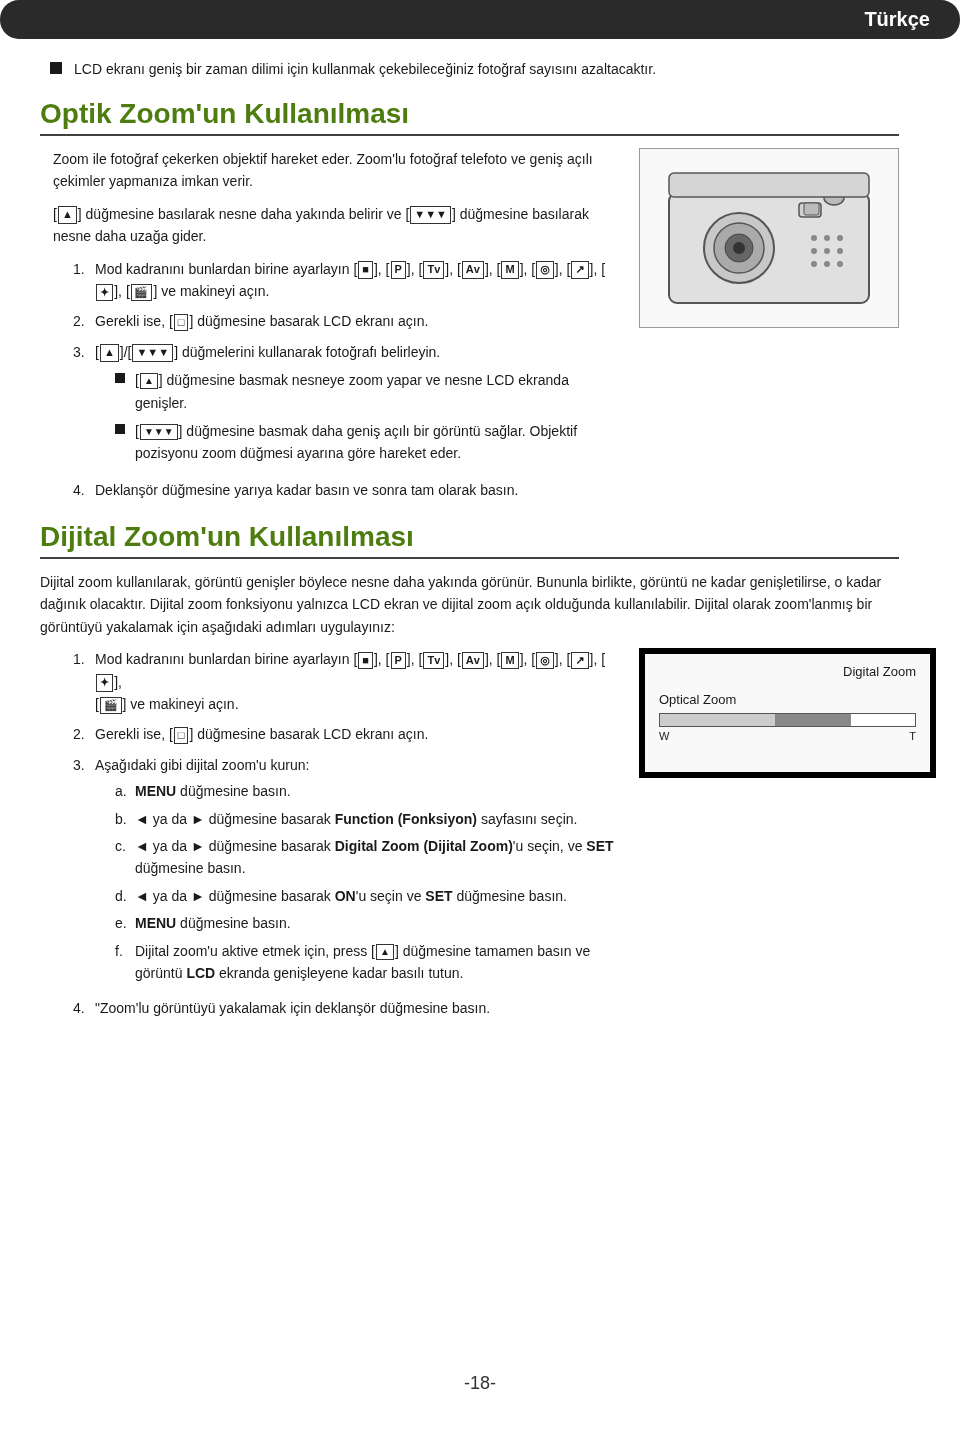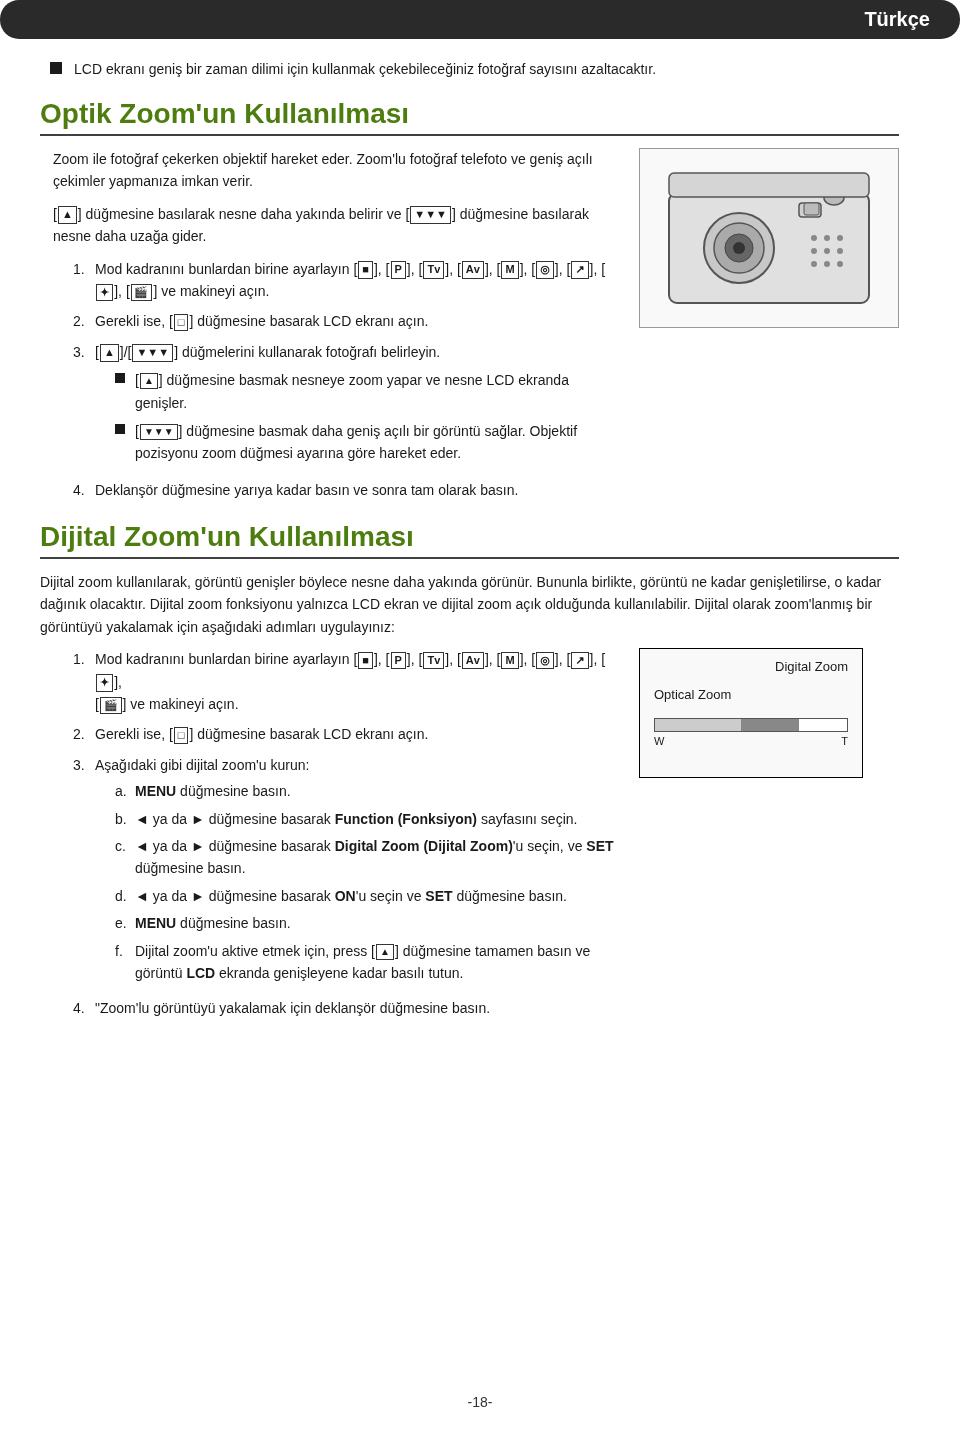--- a/index.html
+++ b/index.html
@@ -149,24 +149,24 @@
       align-items: center;
       justify-content: center;
     }
     .camera-svg {
       width: 220px;
       height: 150px;
     }
 
     
     .zoom-diagram-box {
-      border: 1px solid #000000;
+      border: 6px solid #000000;
       padding: 14px 16px;
       background: #f9f9f9;
-      width: 224px;
+      width: 297px;
       height: 130px;
       position: relative;
     }
     .zoom-label-digital {
       font-size: 13px;
       font-weight: normal;
       position: absolute;
       top: 10px;
       right: 14px;
     }
@@ -220,24 +220,24 @@
       font-weight: bold;
     }
     .icon-box-small {
       font-size: 10px;
     }
 
     
     .footer {
       text-align: center;
       padding: 20px;
-      font-size: 14px;
+      font-size: 18px;
       color: #333;
       position: absolute;
-      bottom: 10px;
+      bottom: 26px;
       width: 100%;
     }
   </style>
 </head>
 <body>
 
 <div class="header-bar">
   <span>Türkçe</span>
 </div>
 

